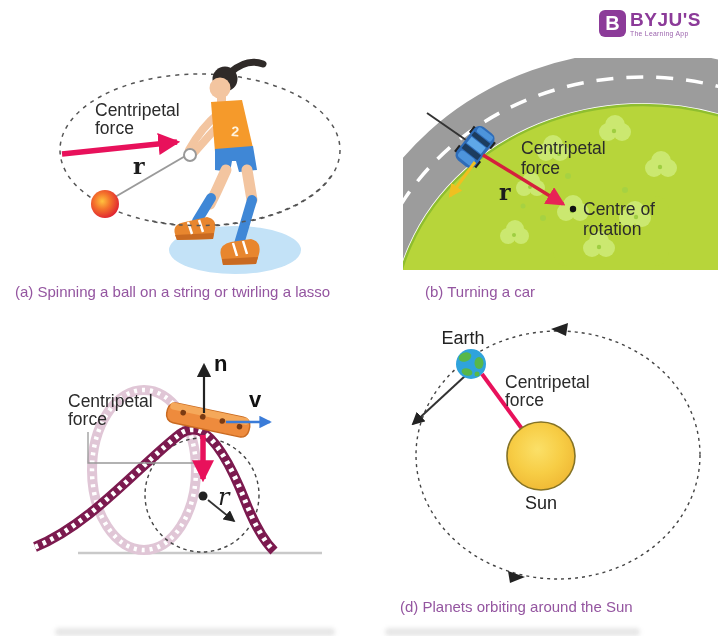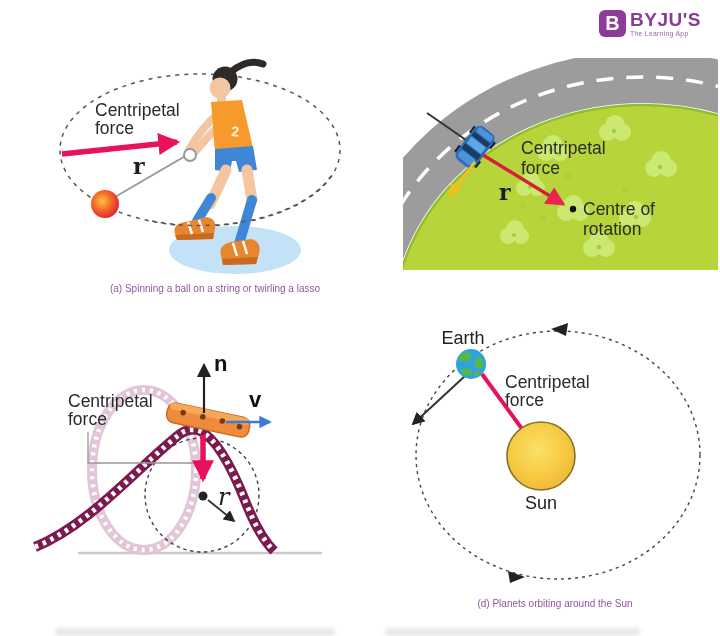--- a/index.html
+++ b/index.html
@@ -14,21 +14,21 @@
   .logo-tag{color:#9B63AD;font-size:6.8px;margin-top:2px;letter-spacing:0.3px;}
   
   .panel{position:absolute;}
   svg text{font-family:"Liberation Sans",sans-serif;}
   .force-label{font-size:17.5px;fill:#2B2B2B;}
   .r-label{font-family:"DejaVu Serif",serif;font-weight:bold;font-size:22px;fill:#1d1d1d;}
   .r-label-italic{font-family:"DejaVu Serif",serif;font-style:italic;font-size:24px;fill:#1d1d1d;}
   .nv-label{font-size:22px;font-weight:bold;fill:#111;}
   .small-label{font-size:18px;fill:#222;}
   
-  .caption{position:absolute;color:#9455A0;font-size:10px;text-align:center;}
+  .caption{position:absolute;color:#9455A0;font-size:15px;text-align:left;}
   
   .smudge{position:absolute;background:#cfcfcf;border-radius:4px;filter:blur(2px);opacity:.5;}
 </style>
 </head>
 <body>
 
 <div class="canvas">
 
   <div class="logo">
     <div class="logo-mark">B</div>
@@ -276,18 +276,19 @@
 
     <circle cx="146" cy="136" r="34" fill="url(#sunGrad-d)" stroke="#857326" stroke-width="1.6"></circle>
 
     <text x="68" y="24" class="small-label" text-anchor="middle">Earth</text>
     <text x="146" y="189" class="small-label" text-anchor="middle">Sun</text>
     <text x="110" y="68" class="force-label">Centripetal</text>
     <text x="110" y="86" class="force-label">force</text>
   </svg>
 
   <div class="caption" style="left:15px;top:283px;width:400px">(a) Spinning a ball on a string or twirling a lasso</div>
+  <div class="caption" style="left:425px;top:283px;width:270px">(b) Turning a car</div>
   <div class="caption" style="left:400px;top:598px;width:310px">(d) Planets orbiting around the Sun</div>
 
   <div class="smudge" style="left:55px;top:628px;width:280px;height:8px"></div>
   <div class="smudge" style="left:385px;top:628px;width:255px;height:8px"></div>
 
 </div>
 
 </body></html>

